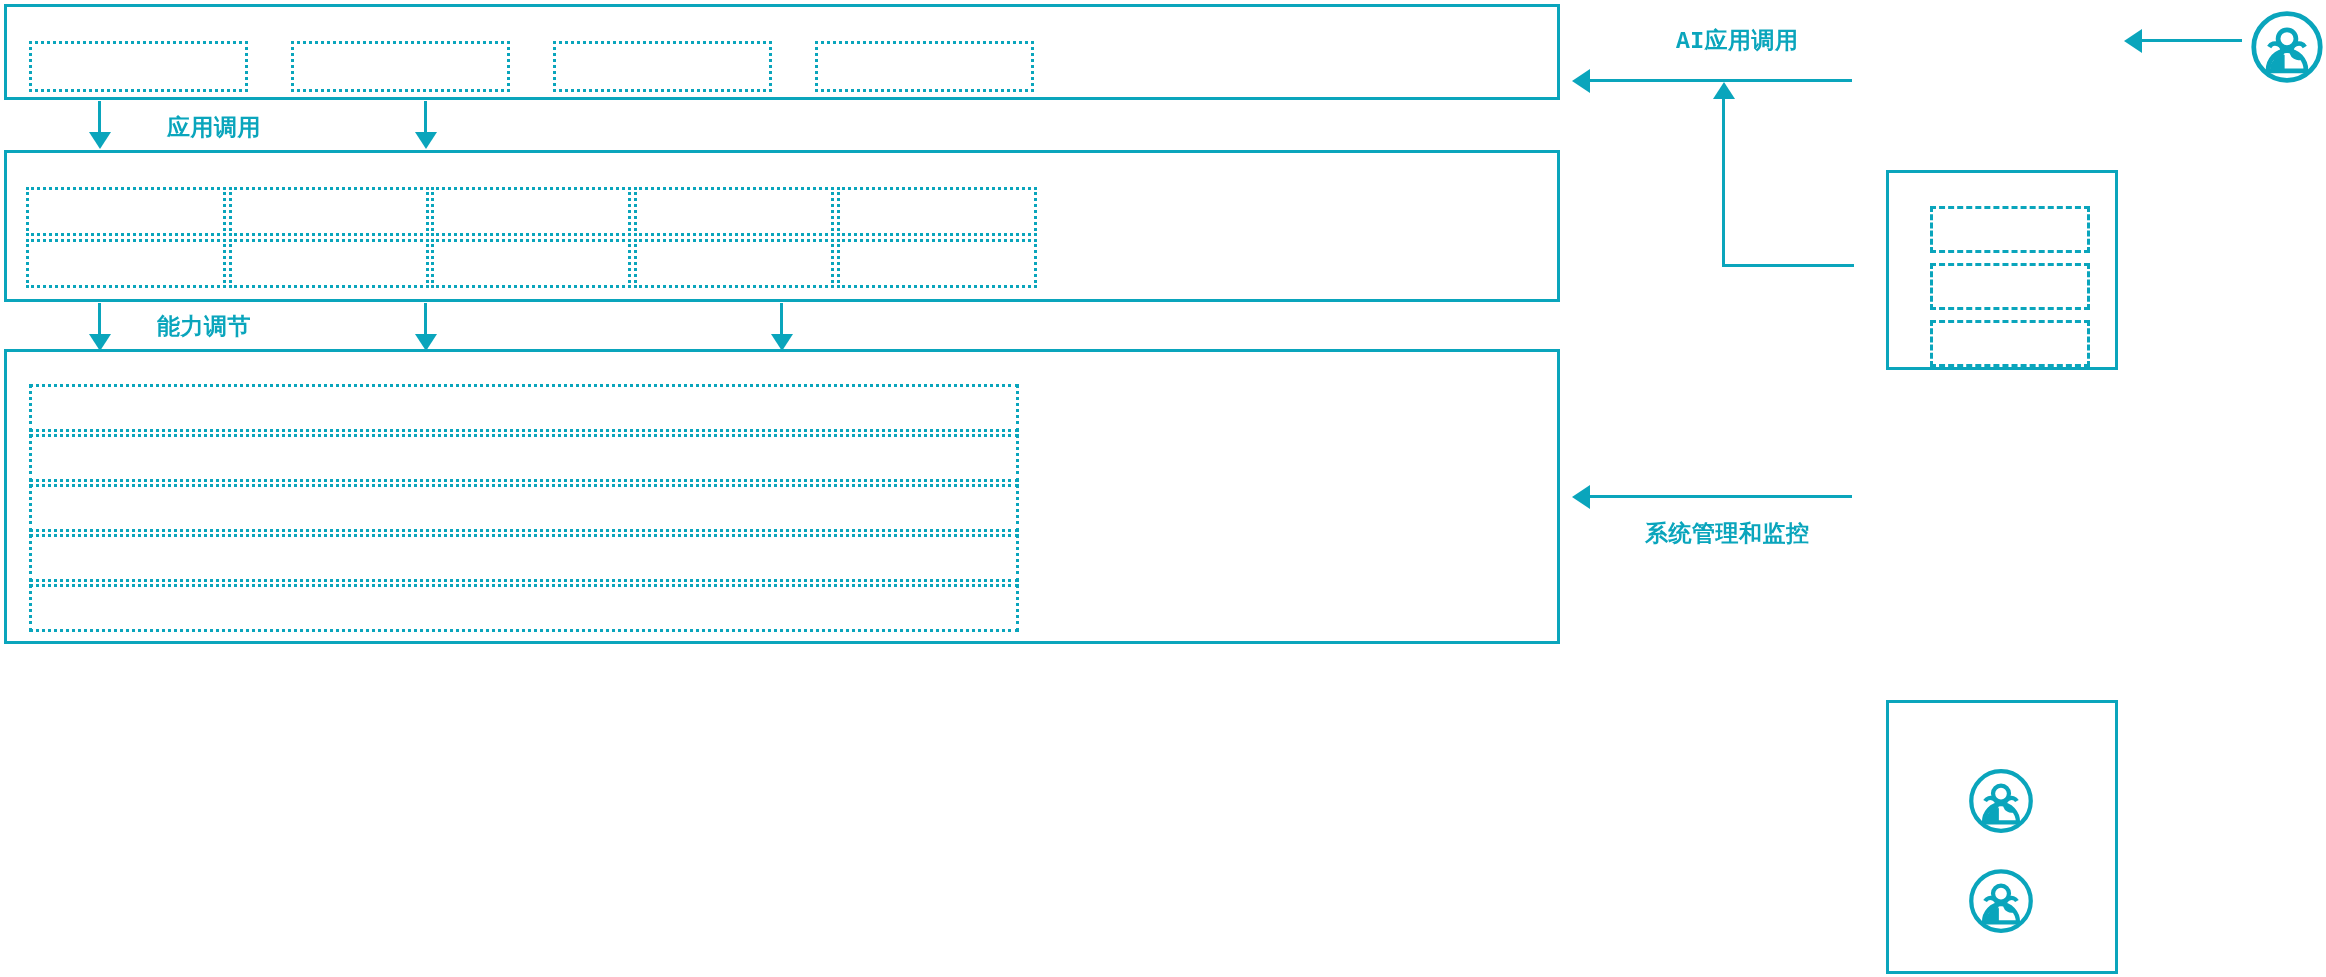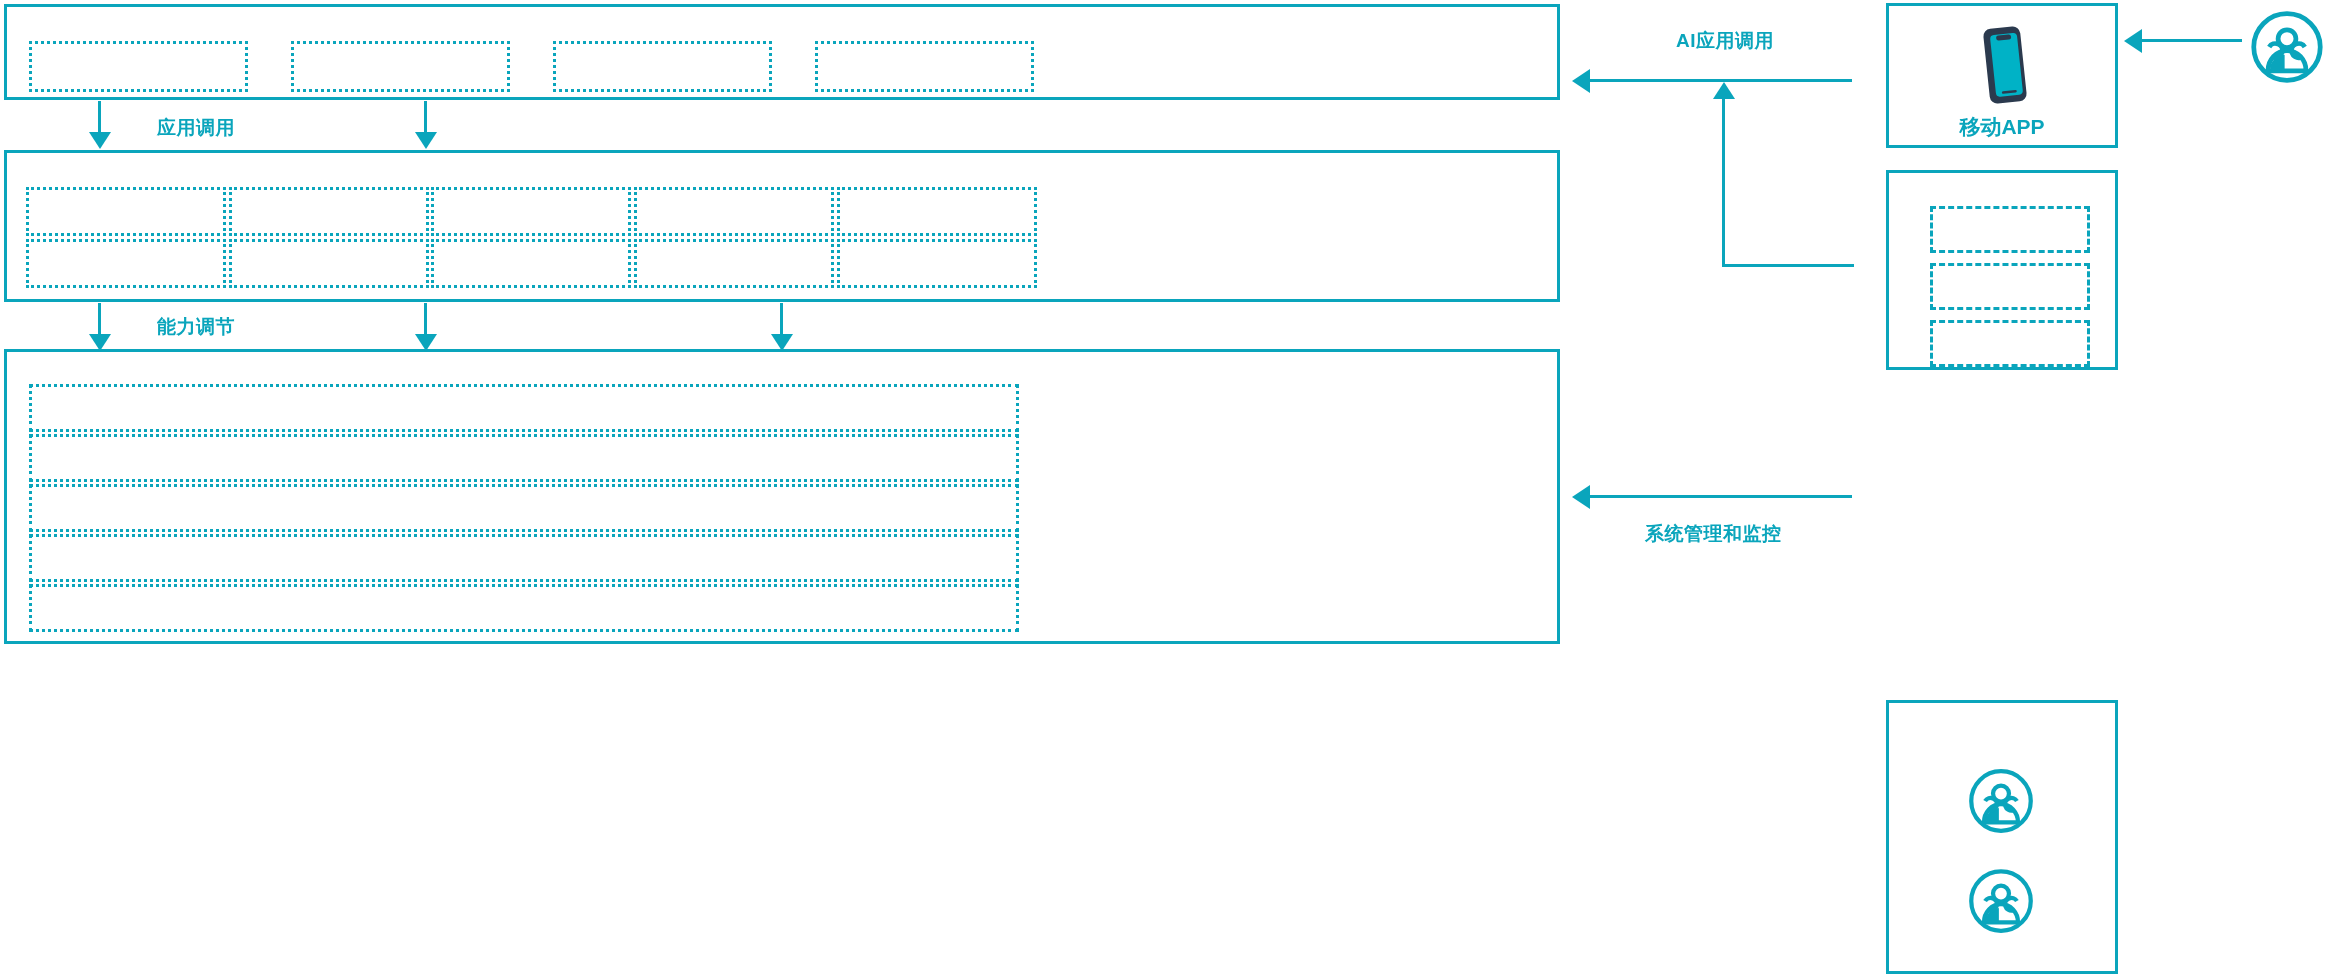--- a/index.html
+++ b/index.html
@@ -40,25 +40,26 @@
 
   
   .side-panel {
     border: 3px solid #0AA5BC;
     background: #ffffff;
   }
 
   
   .flow-label {
     color: #0AA5BC;
-    font-size: 19px;
+    font-size: 23px;
     font-weight: bold;
     white-space: nowrap;
     letter-spacing: 0.5px;
     line-height: 1;
+    font-family: Liberation Mono, monospace;
   }
   .panel-label {
     color: #0AA5BC;
     font-size: 21px;
     font-weight: bold;
     white-space: nowrap;
     text-align: center;
     line-height: 1;
   }
 
@@ -103,21 +104,21 @@
     <div class="abs cell" style="left:546px; top:34px; width:219px; height:51px;"></div>
     <div class="abs cell" style="left:808px; top:34px; width:219px; height:51px;"></div>
   </div>
 
   <div class="abs v-line" style="left:98px; top:101px; height:33px;"></div>
   <div class="abs arrow-down" style="left:89px; top:132px;"></div>
 
   <div class="abs v-line" style="left:424px; top:101px; height:33px;"></div>
   <div class="abs arrow-down" style="left:415px; top:132px;"></div>
 
-  <div class="abs flow-label" style="left:157px; top:118px;">应用调用</div>
+  <div class="abs flow-label" style="left:167px; top:118px;">应用调用</div>
 
   <div class="abs layer-box" style="left:4px; top:150px; width:1556px; height:152px;">
 
     <div class="abs cell" style="left:19px; top:34px; width:200px; height:49px;"></div>
     <div class="abs cell" style="left:222px; top:34px; width:200px; height:49px;"></div>
     <div class="abs cell" style="left:424px; top:34px; width:200px; height:49px;"></div>
     <div class="abs cell" style="left:627px; top:34px; width:200px; height:49px;"></div>
     <div class="abs cell" style="left:830px; top:34px; width:200px; height:49px;"></div>
 
     <div class="abs cell" style="left:19px; top:86px; width:200px; height:49px;"></div>
@@ -151,33 +152,20 @@
   <div class="abs flow-label" style="left:1676px; top:31px;">AI应用调用</div>
 
   <div class="abs v-line" style="left:1722px; top:99px; height:168px;"></div>
   <div class="abs arrow-up" style="left:1713px; top:82px;"></div>
   <div class="abs h-line" style="left:1722px; top:264px; width:132px;"></div>
 
   <div class="abs h-line" style="left:1590px; top:495px; width:262px;"></div>
   <div class="abs arrow-left" style="left:1572px; top:485px;"></div>
   <div class="abs flow-label" style="left:1645px; top:524px;">系统管理和监控</div>
 
-  <div class="abs side-panel" style="left:1886px; top:3px; width:232px; height:145px;">
-    <div class="abs" style="left:69px; top:17px; width:94px; height:84px;">
-      <svg width="94" height="84" viewBox="0 0 94 84" xmlns="http://www.w3.org/2000/svg">
-        <g transform="rotate(-6 47 42)">
-          <rect x="30" y="6" width="34" height="72" rx="6" ry="6" fill="#2B3A4E" stroke="#2B3A4E" stroke-width="3"></rect>
-          <rect x="35" y="11" width="27" height="62" rx="4" ry="4" fill="#00B2C6"></rect>
-          <rect x="41" y="12" width="15" height="5" rx="2.5" ry="2.5" fill="#2B3A4E"></rect>
-          <rect x="41" y="68" width="15" height="2.4" rx="1.2" ry="1.2" fill="#2B3A4E"></rect>
-        </g>
-      </svg>
-    </div>
-    <div class="abs panel-label" style="left:0px; top:110px; width:226px;">移动APP</div>
-  </div>
 
   <div class="abs h-line" style="left:2142px; top:39px; width:100px;"></div>
   <div class="abs arrow-left" style="left:2124px; top:29px;"></div>
   <div class="abs" style="left:2249px; top:9px; width:76px; height:76px;">
     <svg width="76" height="76" viewBox="0 0 64 64" xmlns="http://www.w3.org/2000/svg">
       <circle cx="32" cy="32" r="28" fill="none" stroke="#0AA5BC" stroke-width="4"></circle>
       <circle cx="32" cy="25" r="7.5" fill="none" stroke="#0AA5BC" stroke-width="4"></circle>
       <path d="M16 52 A16 17 0 0 1 48 52 Z" fill="none" stroke="#0AA5BC" stroke-width="4"></path>
       <path d="M17.5 48 A15 16 0 0 1 30 38.5 L30 52 L18.3 52 Z" fill="#0AA5BC"></path>
       <path d="M17 32 a6 6 0 1 1 4 9" fill="none" stroke="#0AA5BC" stroke-width="4"></path>

